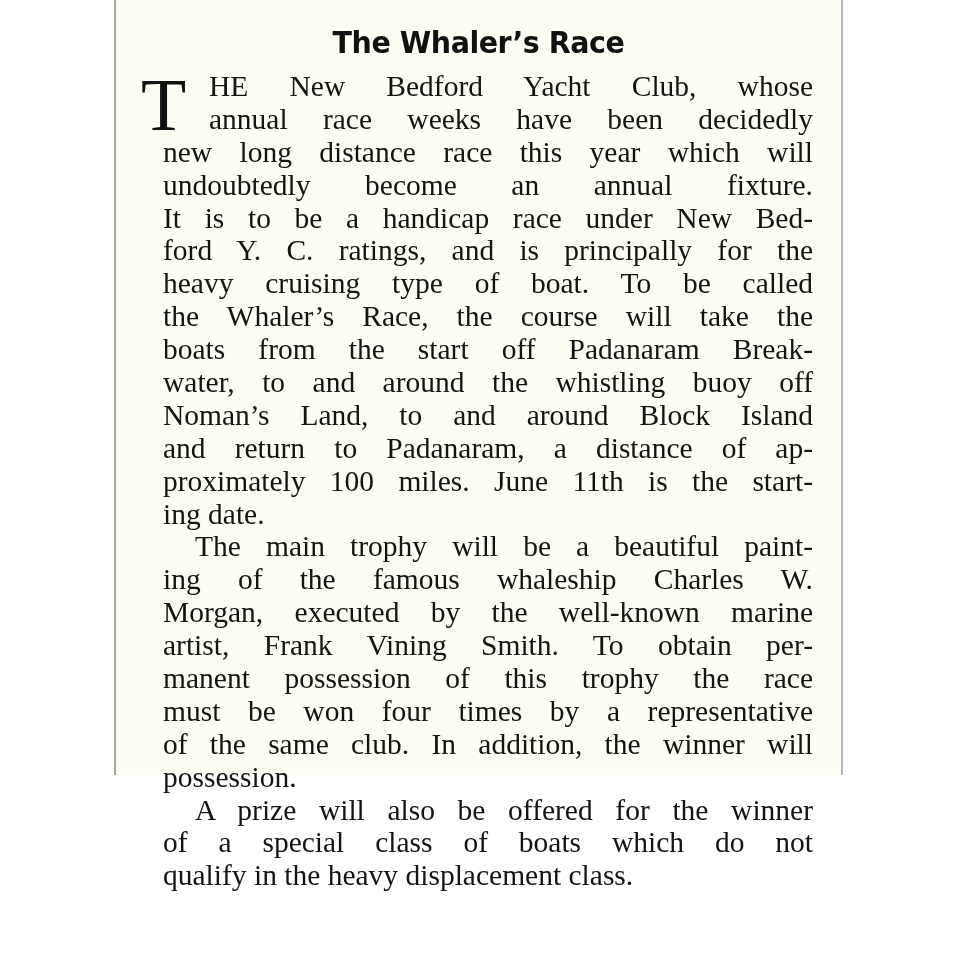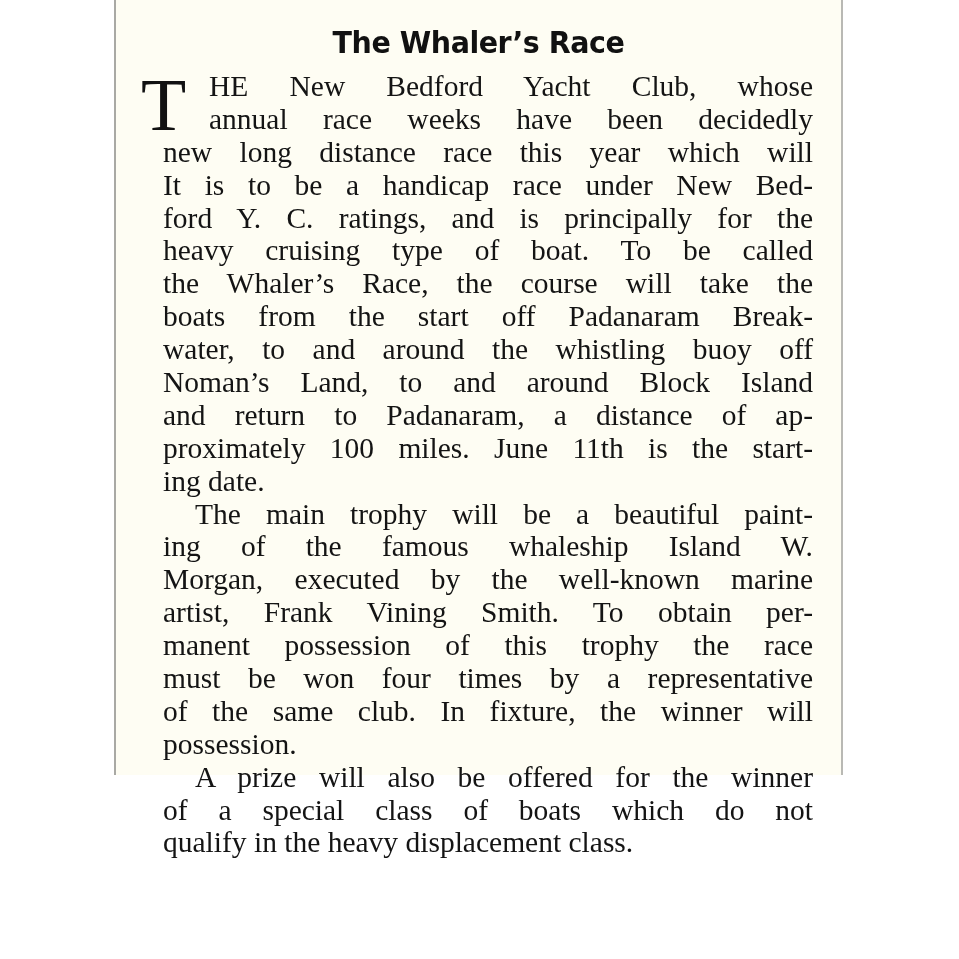--- a/index.html
+++ b/index.html
@@ -81,40 +81,41 @@
 
 <div class="page">
   <div class="title">The Whaler’s Race</div>
 
   <div class="body-text">
     <div class="line-wrap">
       <span class="drop-cap">T</span>
       <span class="line dropped">HE New Bedford Yacht Club, whose</span>
       <span class="line dropped">annual race weeks have been decidedly</span>
       <span class="line">new long distance race this year which will</span>
+      <span class="line">undoubtedly become an annual fixture.</span>
       <span class="line">It is to be a handicap race under New Bed-</span>
       <span class="line">ford Y. C. ratings, and is principally for the</span>
       <span class="line">heavy cruising type of boat. To be called</span>
       <span class="line">the Whaler’s Race, the course will take the</span>
       <span class="line">boats from the start off Padanaram Break-</span>
       <span class="line">water, to and around the whistling buoy off</span>
       <span class="line">Noman’s Land, to and around Block Island</span>
       <span class="line">and return to Padanaram, a distance of ap-</span>
       <span class="line">proximately 100 miles. June 11th is the start-</span>
       <span class="line last">ing date.</span>
     </div>
 
     <div class="line-wrap">
       <span class="line indent">The main trophy will be a beautiful paint-</span>
-      <span class="line">ing of the famous whaleship Island W.</span>
+      <span class="line">ing of the famous whaleship Charles W.</span>
       <span class="line">Morgan, executed by the well-known marine</span>
       <span class="line">artist, Frank Vining Smith. To obtain per-</span>
       <span class="line">manent possession of this trophy the race</span>
       <span class="line">must be won four times by a representative</span>
-      <span class="line">of the same club. In fixture, the winner will</span>
+      <span class="line">of the same club. In addition, the winner will</span>
       <span class="line last">possession.</span>
     </div>
 
     <div class="line-wrap">
       <span class="line indent">A prize will also be offered for the winner</span>
       <span class="line">of a special class of boats which do not</span>
       <span class="line last">qualify in the heavy displacement class.</span>
     </div>
   </div>
 </div>

